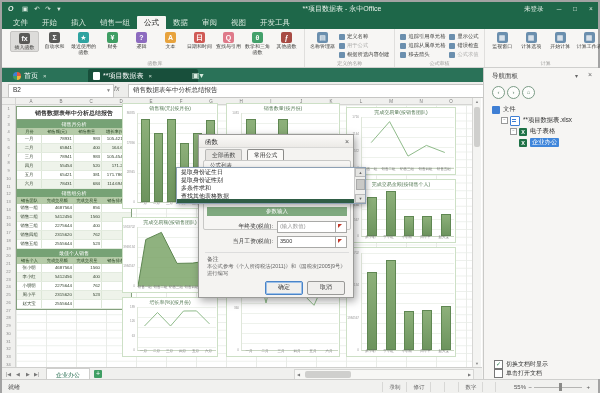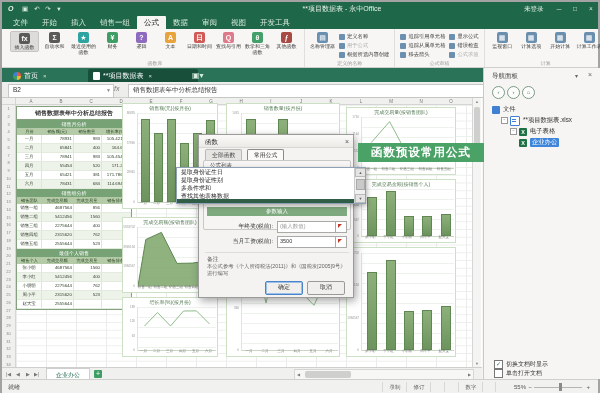--- a/index.html
+++ b/index.html
@@ -707,21 +707,20 @@
           <div class="flitem" style="top: 24px;">查找其他表格数据</div>
         </div>
       <div id="flpartial"></div>
       <div id="flscroll">
         <span class="sarr" style="top:0;">▲</span>
         <div id="flthumb"></div>
         <span class="sarr" style="bottom:0;">▼</span>
       </div>
     </div>
 
-    <div id="banner" class="abs">函数预设常用公式</div>
 
     <div id="navpanel" class="abs">
       <span id="nav-title">导航面板</span>
       <span id="nav-dd">▾</span>
       <span id="nav-close">×</span>
       <span class="navcirc" style="left:8px;">‹</span>
       <span class="navcirc" style="left:23px;">›</span>
       <span class="navcirc" style="left:38px;">⌂</span>
       <div id="navtree">
           <div class="treerow" style="left: 8px; top: 36px;">

